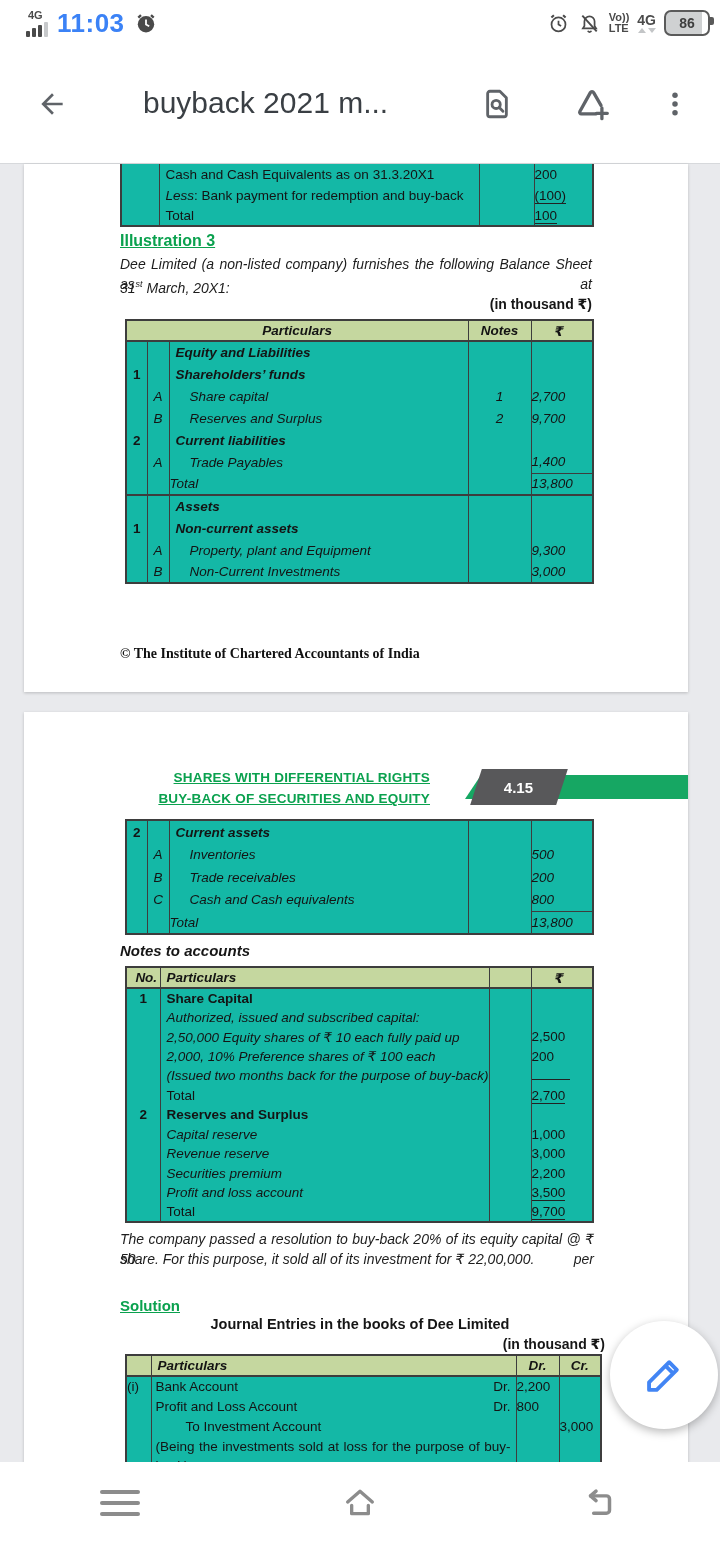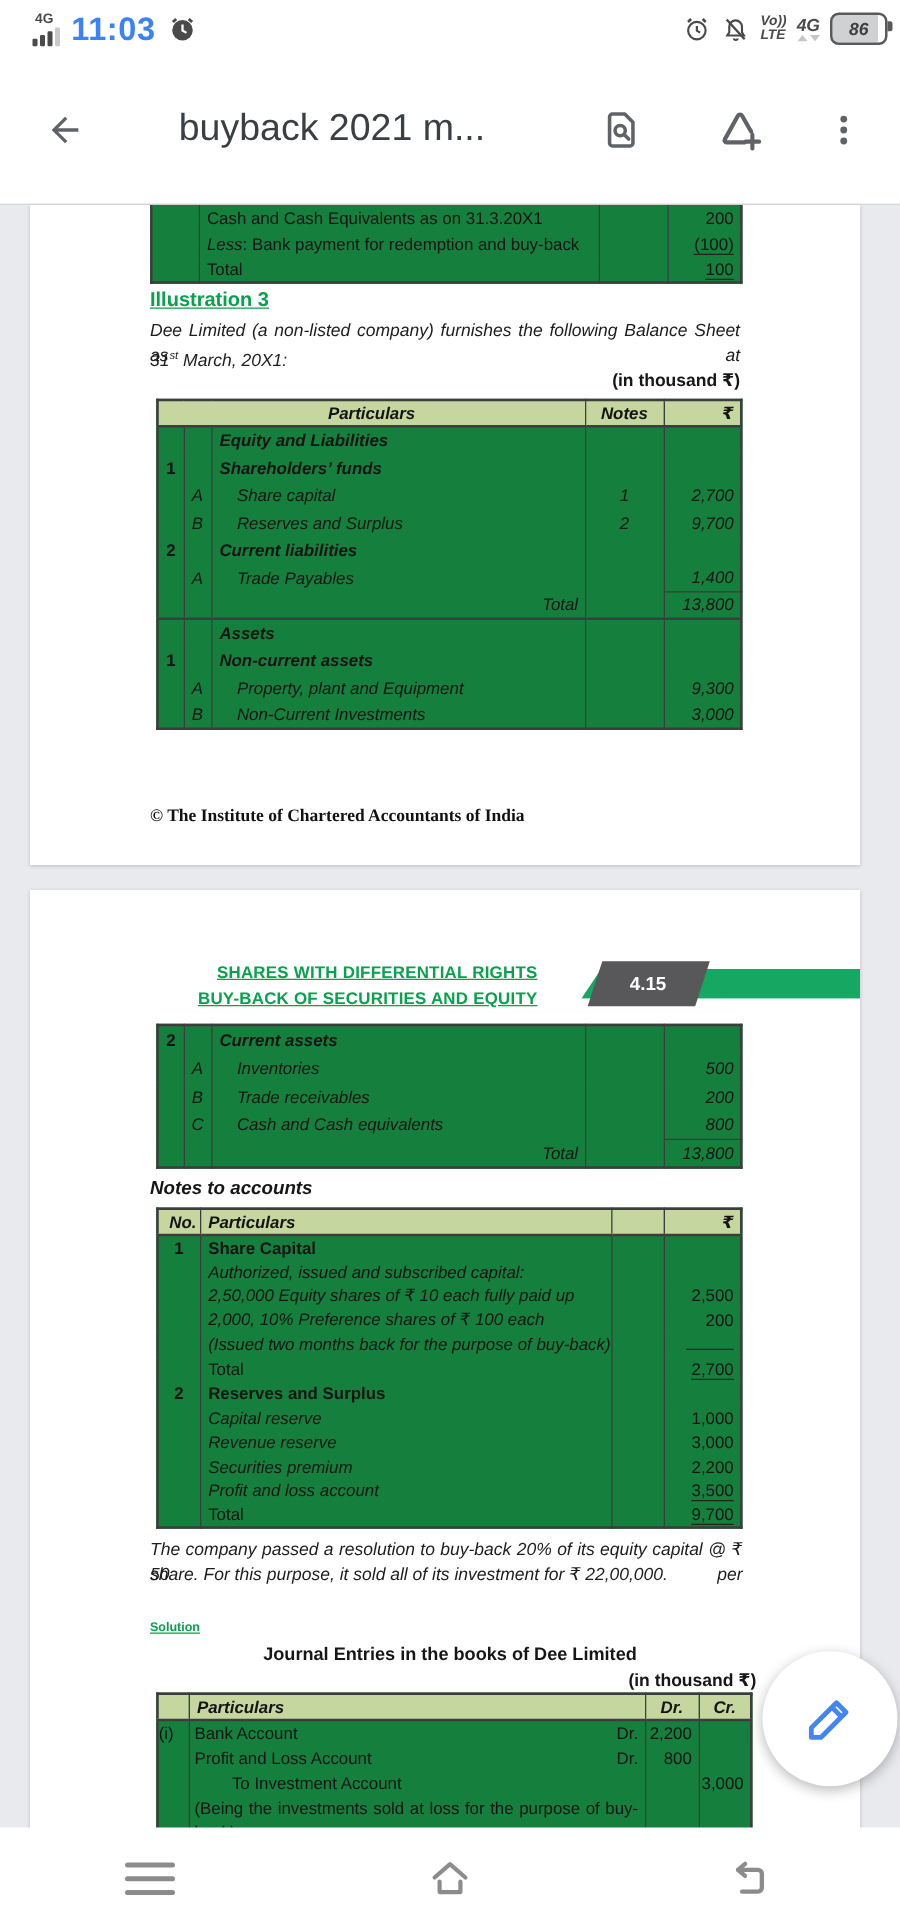--- a/index.html
+++ b/index.html
@@ -9,21 +9,21 @@
   
   .status-bar{position:absolute;left:0;top:0;width:720px;height:54px;background:#fff;}
   .sb-left{position:absolute;left:26px;top:8px;display:flex;align-items:center;gap:9px;}
   .sig{display:flex;flex-direction:column;align-items:flex-start;}
   .sig-label{font-size:11px;font-weight:700;color:#4a4a4a;line-height:11px;margin-left:2px;}
   .bars{display:flex;align-items:flex-end;gap:2px;height:15px;margin-top:1px;}
   .bars i{display:block;width:4px;background:#4a4a4a;border-radius:1px;}
   .bars i:nth-child(1){height:6px}.bars i:nth-child(2){height:9px}
   .bars i:nth-child(3){height:12px}.bars i:nth-child(4){height:15px;background:#c7c9cb;}
   .sb-time{font-size:26px;font-weight:700;color:#3b82f6;letter-spacing:0.5px;}
-  .sb-right{position:absolute;right:10px;top:10px;display:flex;align-items:center;gap:8px;font-style:italic;}
+  .sb-right{position:absolute;right:10px;top:10px;display:flex;align-items:center;gap:8px;}
   .volte{display:flex;flex-direction:column;color:#4a4a4a;font-weight:700;font-size:11px;line-height:11px;letter-spacing:0;}
   .net4g{display:flex;flex-direction:column;align-items:center;}
   .net4g .g{font-size:14px;font-weight:700;color:#4a4a4a;line-height:13px;}
   .tri{display:flex;gap:2px;margin-top:1px;}
   .tri b{display:block;width:0;height:0;border-left:4px solid transparent;border-right:4px solid transparent;}
   .tri .up{border-bottom:5px solid #c3c5c7;}
   .tri .dn{border-top:5px solid #c3c5c7;}
   .battery{position:relative;width:42px;height:22px;border:2px solid #5a5a5a;border-radius:7px;
            background:linear-gradient(to right,#cfd1d2 86%,#ffffff 86%);
            display:flex;align-items:center;justify-content:center;font-size:14px;font-weight:700;color:#3f3f3f;}
@@ -41,27 +41,27 @@
   .page2{top:548px;height:751px;}
 
   
   .doc{color:#161616;}
   .green{color:#0aa14e;text-decoration:underline;}
   .para{position:absolute;font-size:14px;font-style:italic;line-height:20px;color:#1d1d1d;white-space:nowrap;}
   .jline{text-align:justify;text-align-last:justify;white-space:normal;}
   sup{font-size:9px;}
 
   
-  table.doc-table{position:absolute;border-collapse:collapse;table-layout:fixed;background:#15803d;
+  table.doc-table{position:absolute;border-collapse:collapse;table-layout:fixed;background:#14b8a6;
        font-size:13.5px;color:#141414;border:2px solid #3d3d3d;}
   table.doc-table td,table.doc-table th{padding:0;white-space:nowrap;overflow:visible;font-weight:400;vertical-align:middle;}
   table.doc-table td+td,table.doc-table th+th{border-left:1px solid #3d3d3d;}
   table.doc-table th{background:#c5d79f;border-bottom:2px solid #3d3d3d;font-weight:700;font-style:italic;}
   .no-top{border-top:none !important;}
-  .c{text-align:center;} .r{text-align:right;padding-right:5px !important;}
+  .c{text-align:center;} .r{padding-right:5px !important;}
   .lab{padding-left:6px !important;} .ind{padding-left:20px !important;}
   .bd{font-weight:700 !important;} .it{font-style:italic;margin-top:29px;} .bi{font-weight:700 !important;font-style:italic;}
   .un{border-bottom:1.4px solid #222;}
   .rule{display:inline-block;width:38px;border-bottom:1.4px solid #222;height:1px;}
   td.tl{border-top:1.4px solid #3d3d3d;}
   td.bl{border-bottom:1.4px solid #3d3d3d;}
   tr.sec td{border-top:2px solid #3d3d3d;}
   .flexcell{display:flex;justify-content:space-between;padding:0 5px 0 4px;}
   .being{white-space:normal !important;text-align:justify;line-height:19px;padding:1px 5px 0 4px !important;vertical-align:top;}
 
@@ -449,21 +449,21 @@
               <td class="lab">Total</td>
               <td></td>
               <td class="r"><span class="un">9,700</span></td>
             </tr>
       </tbody>
         </table>
 
       <div class="para jline" style="left:96px;top:517px;width:474px;">The company passed a resolution to buy-back 20% of its equity capital @ ₹ 50 per</div>
       <div class="para" style="left:96px;top:537px;">share.  For this purpose, it sold all of its investment for ₹ 22,00,000.</div>
 
-      <div class="green" style="position:absolute;left:96px;top:585px;font-size:10px;font-weight:700;">Solution</div>
+      <div class="green" style="position:absolute;left:96px;top:585px;font-size:15px;font-weight:700;">Solution</div>
 
       <div style="position:absolute;left:96px;top:604px;width:480px;text-align:center;font-weight:700;font-size:14.5px;">Journal Entries in the books of Dee Limited</div>
 
       <div style="position:absolute;left:96px;top:624px;width:485px;text-align:right;font-weight:700;font-size:14px;">(in thousand ₹)</div>
 
       <table class="doc-table" style="left:101px;top:642px;width:475px;">
         <colgroup>
             <col style="width:25px">
             <col style="width:365px">
             <col style="width:43px">

